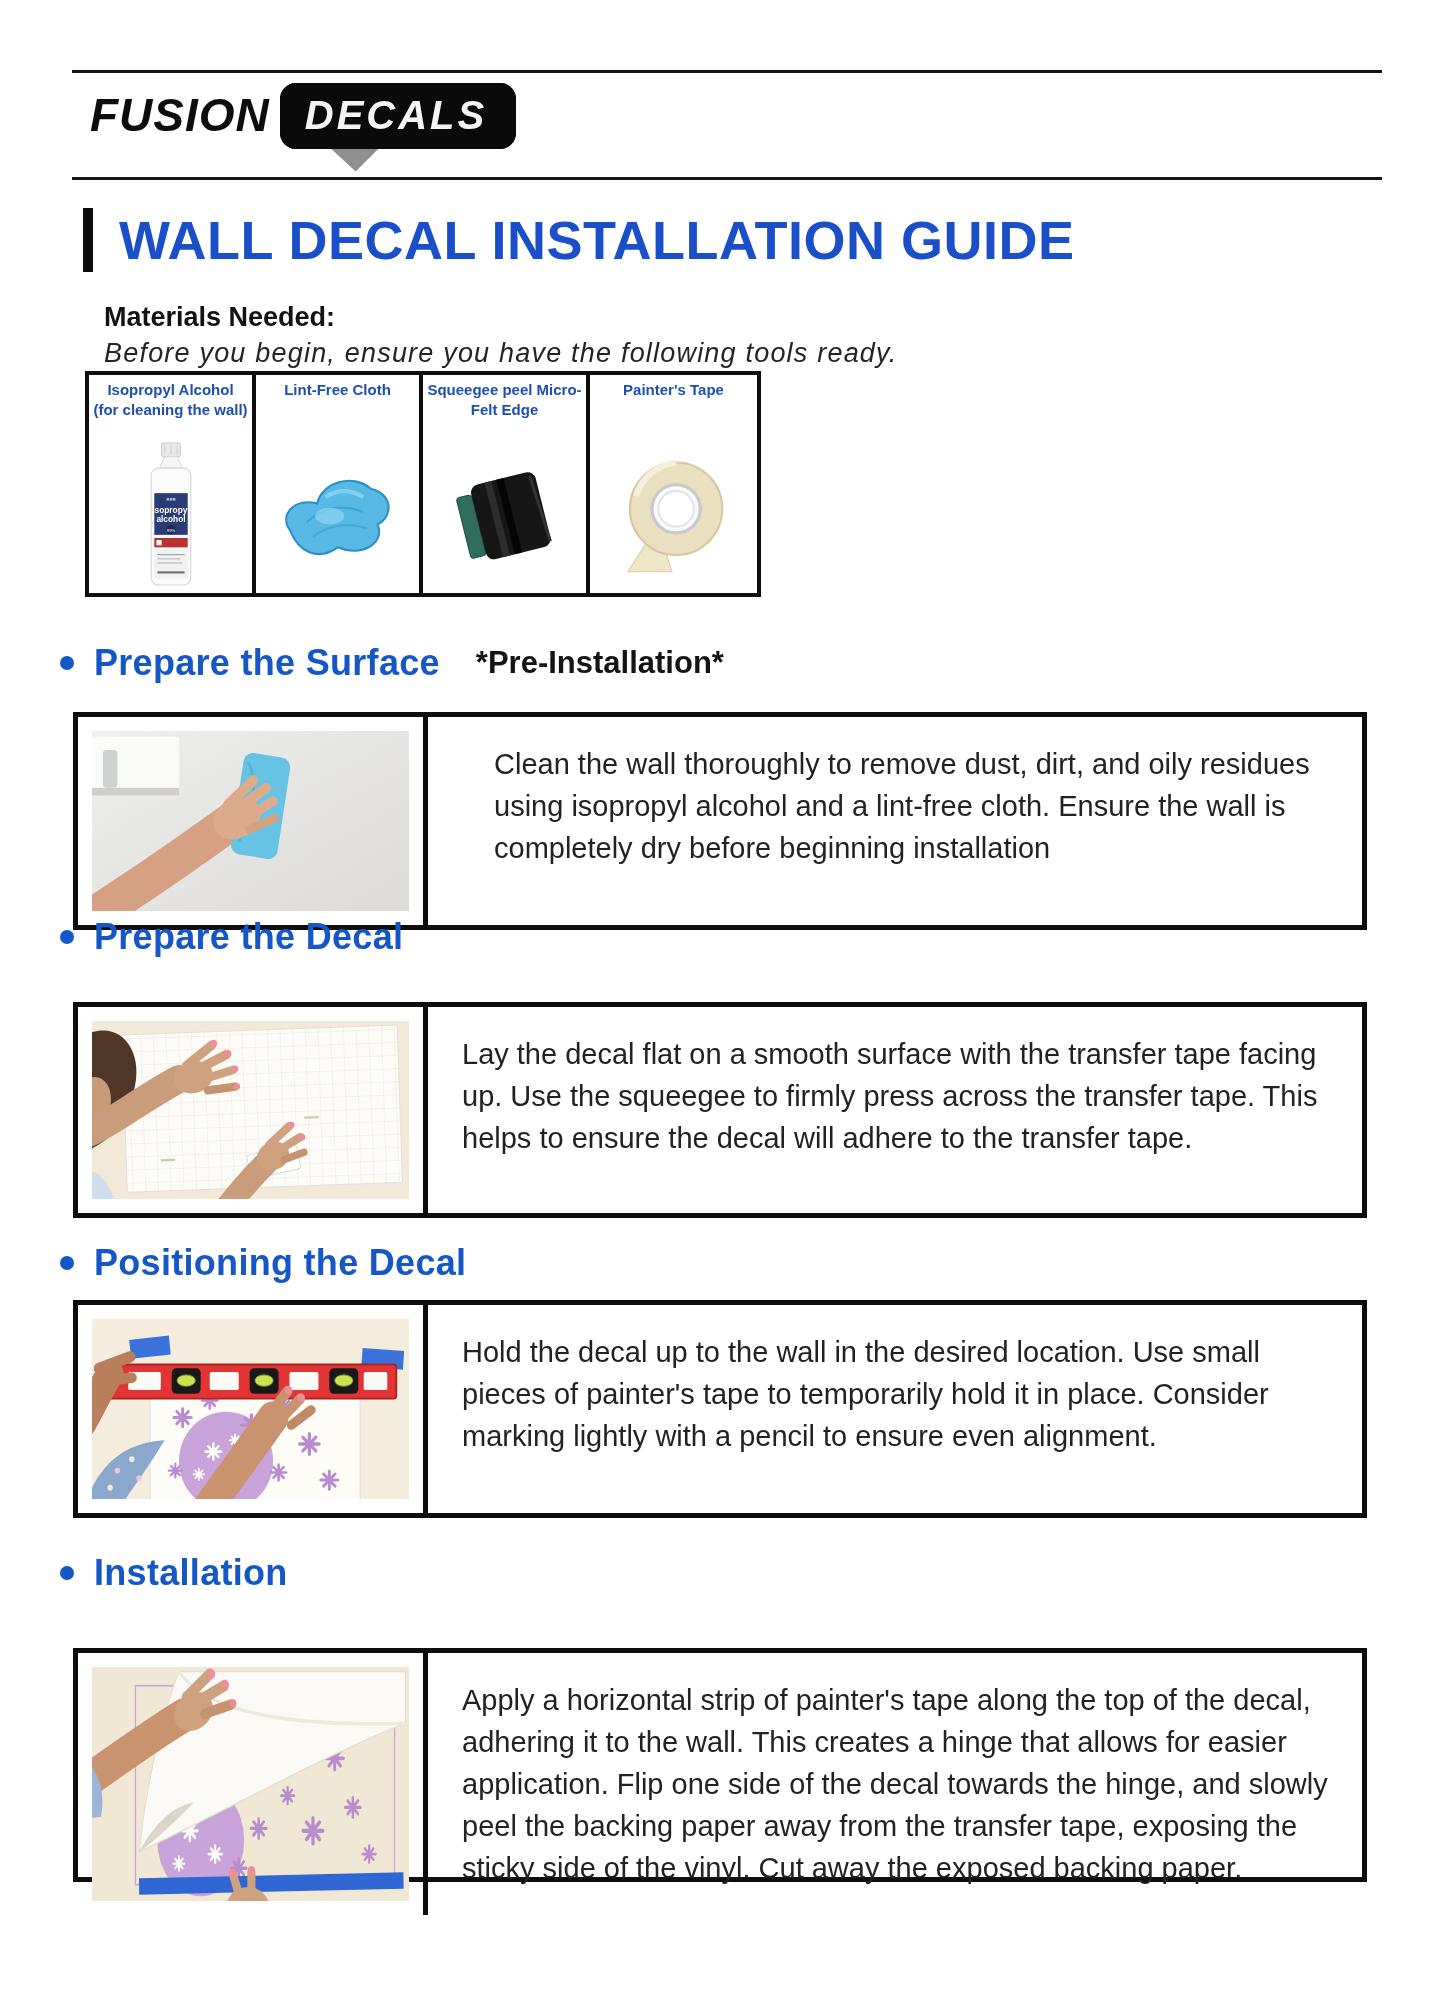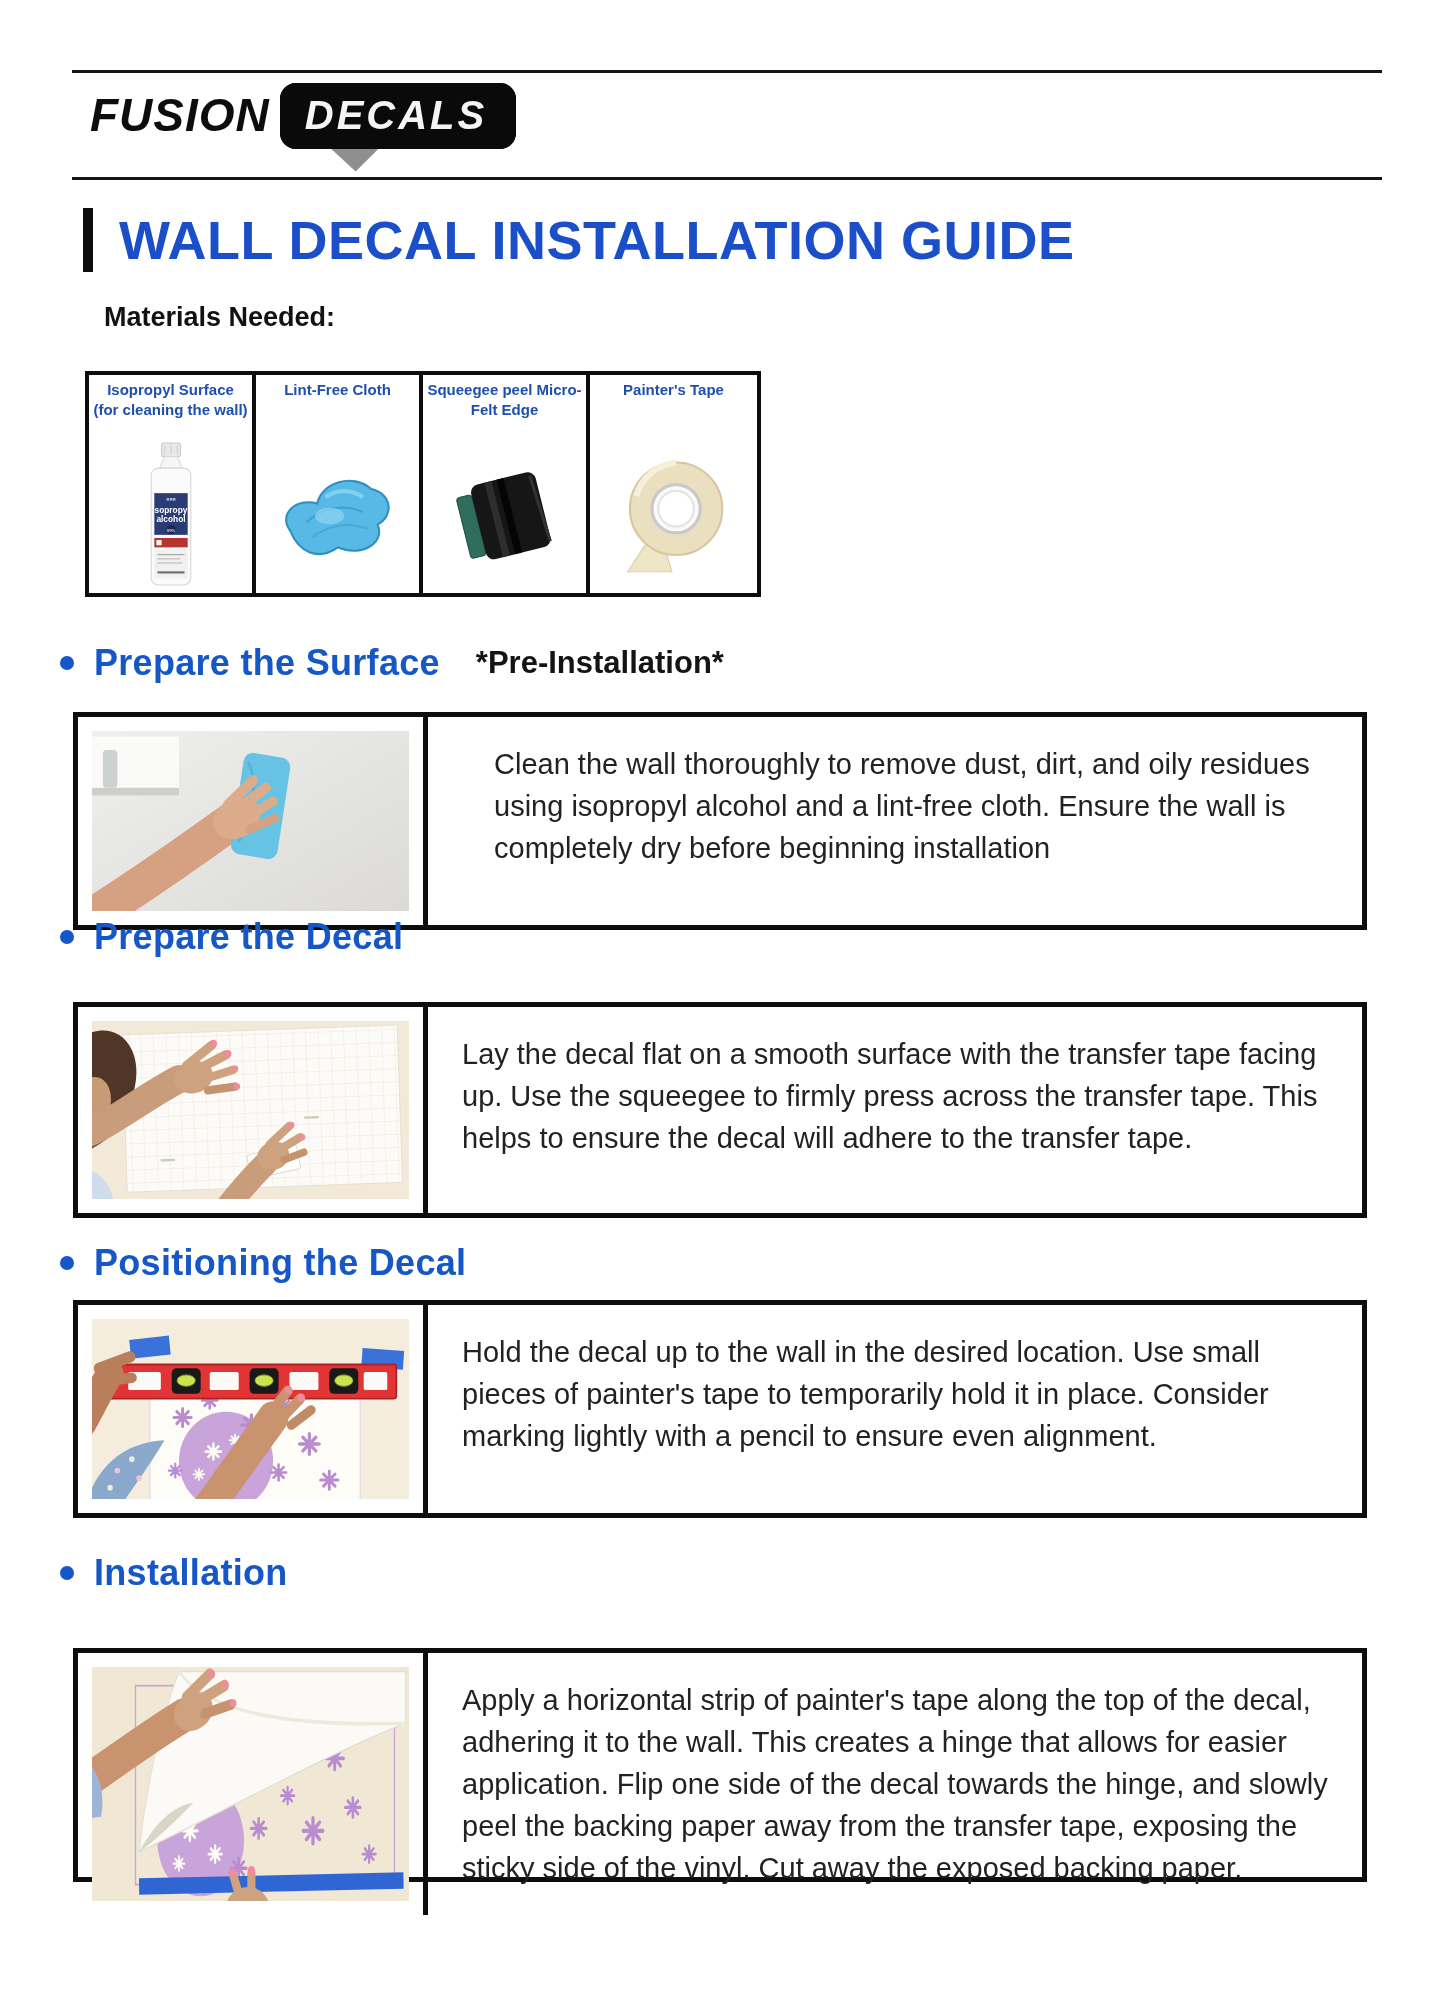--- a/index.html
+++ b/index.html
@@ -76,25 +76,26 @@
   </div>
 
   <div class="rule rule-bottom"></div>
 
   <div class="title-row">
     <div class="title-bar"></div>
     <div class="title-text">WALL DECAL INSTALLATION GUIDE</div>
   </div>
 
   <div class="mat-heading">Materials Needed:</div>
+  <div class="mat-sub">Before you begin, ensure you have the following tools ready.</div>
 
   <div class="mat-table">
 
     <div class="mat-cell">
-      <div class="mat-label">Isopropyl Surface (for cleaning the wall)</div>
+      <div class="mat-label">Isopropyl Alcohol (for cleaning the wall)</div>
       <div class="mat-art">
         <svg width="78" height="146" viewBox="0 0 70 140">
           <rect x="26" y="2" width="18" height="13" rx="2" fill="#e9e9e9" stroke="#c9c9c9"></rect>
           <line x1="29" y1="4" x2="29" y2="13" stroke="#cfcfcf"></line>
             <line x1="35" y1="4" x2="35" y2="13" stroke="#cfcfcf"></line>
             <line x1="41" y1="4" x2="41" y2="13" stroke="#cfcfcf"></line>
           <path d="M29 15 L41 15 L46 26 L24 26 Z" fill="#f6f6f6" stroke="#d9d9d9"></path>
           <rect x="16" y="26" width="38" height="112" rx="7" fill="#fbfbfb" stroke="#d5d5d5"></rect>
           <rect x="19" y="50" width="32" height="40" fill="#2b3c74"></rect>
           <text x="35" y="58" font-size="5" fill="#aab4d4" text-anchor="middle" font-family="Liberation Sans, sans-serif">■■■</text>

